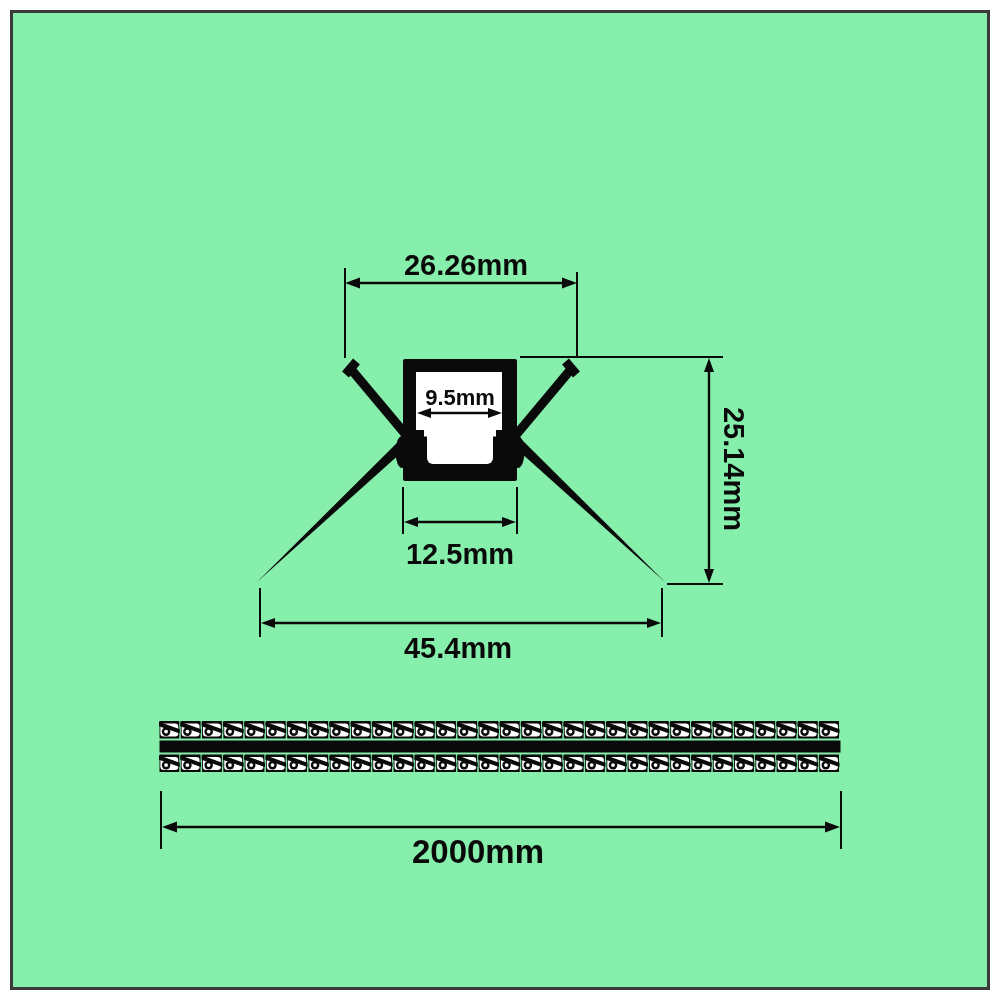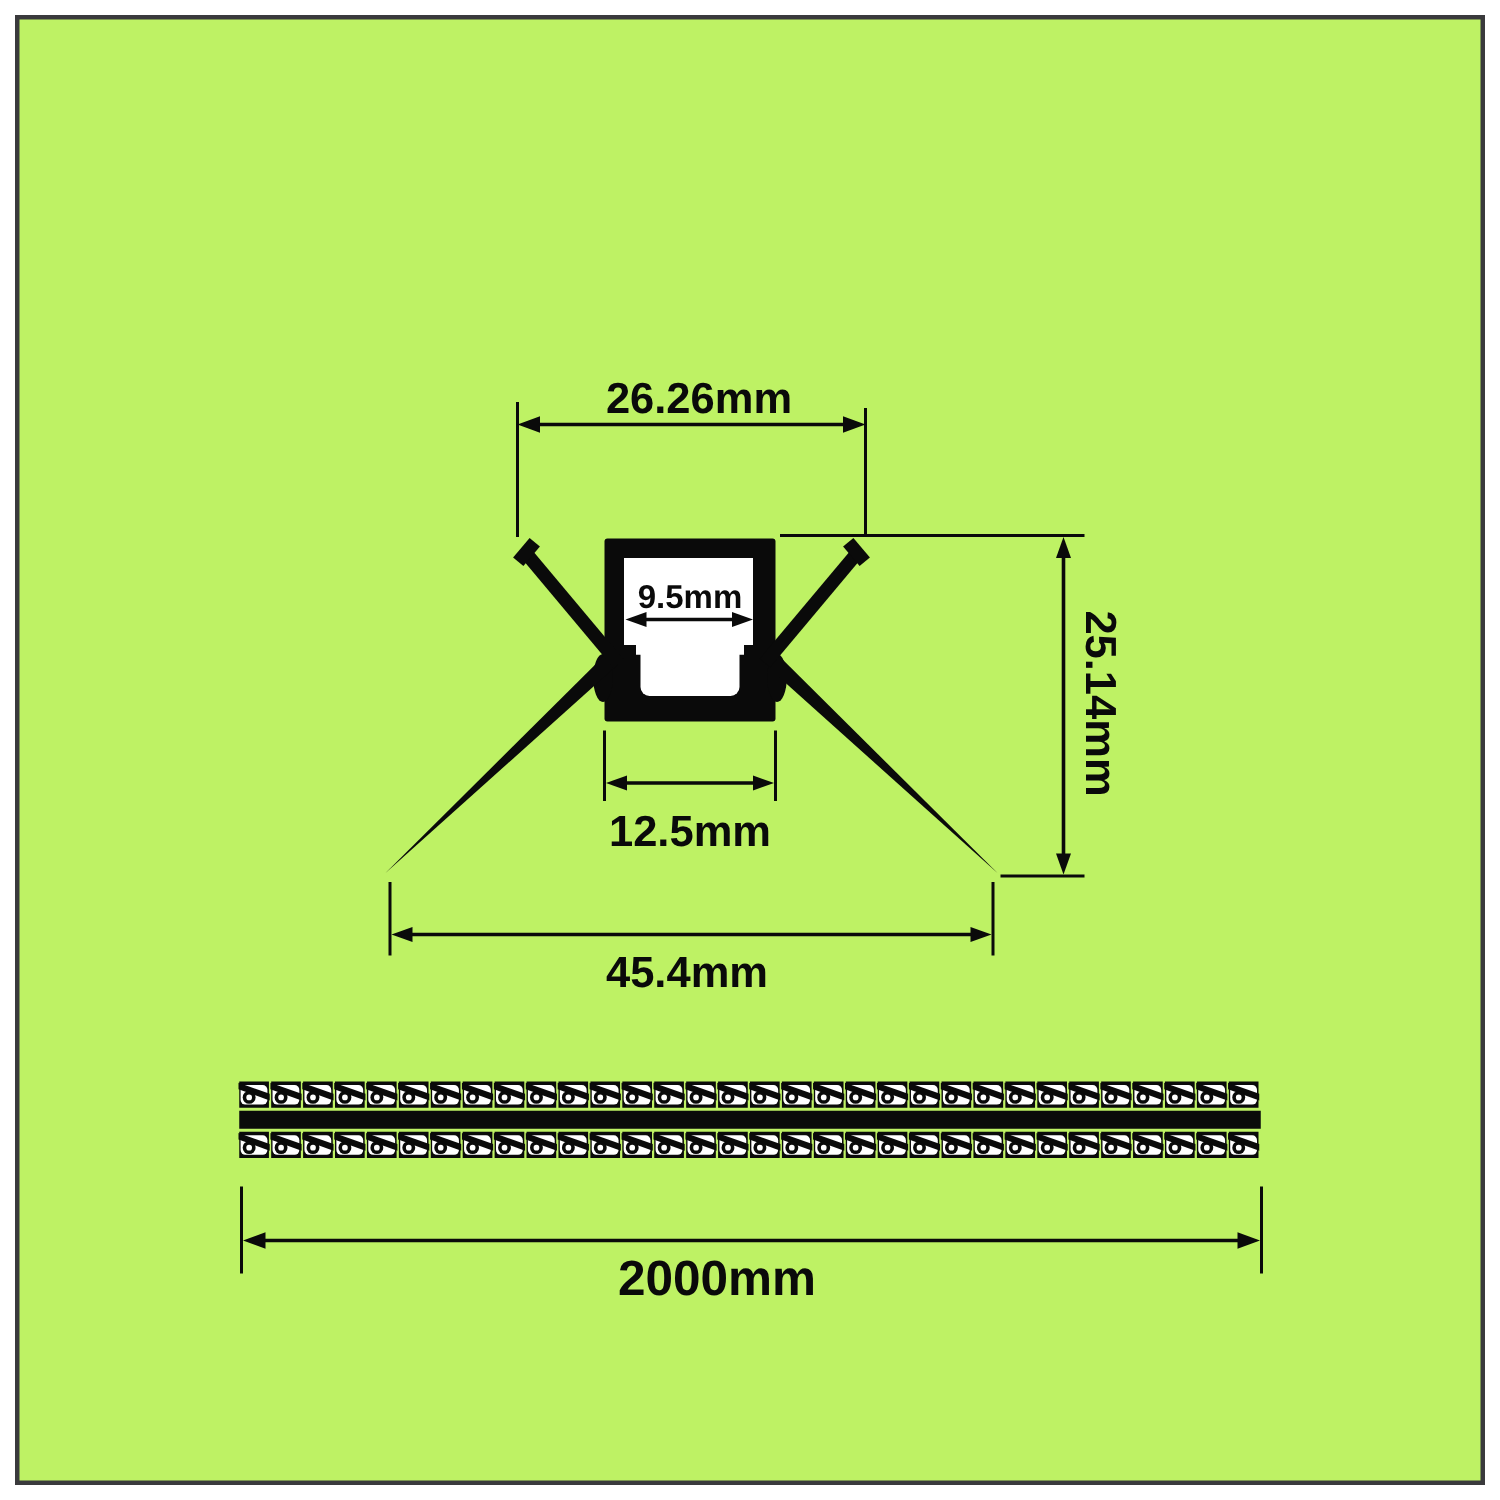--- a/index.html
+++ b/index.html
@@ -1,19 +1,19 @@
 <!DOCTYPE html>
 <html><head>
 <meta charset="utf-8">
 <style>
   html,body{margin:0;padding:0;background:#ffffff;}
   body{width:1000px;height:1000px;position:relative;overflow:hidden;
        font-family:"Liberation Sans",sans-serif;}
   .frame{position:absolute;left:10px;top:10px;right:10px;bottom:10px;
-         border:3px solid #3a3a3c;background:#bef264;}
+         border:3px solid #3a3a3c;background:#86efac;}
   .drawing{position:absolute;left:-13px;top:-13px;width:1000px;height:1000px;}
   .dim-label{font-family:"Liberation Sans",sans-serif;font-weight:700;fill:#0a0a0a;}
   .fs-main{font-size:29px;}
   .fs-small{font-size:22px;}
   .fs-big{font-size:33px;}
   .ext{stroke:#0a0a0a;stroke-width:2;fill:none;}
   .dimline{stroke:#0a0a0a;stroke-width:2.4;fill:none;}
   .solid{fill:#0a0a0a;}
   .wing{stroke:#0a0a0a;stroke-width:9;fill:none;stroke-linecap:butt;}
 </style>

